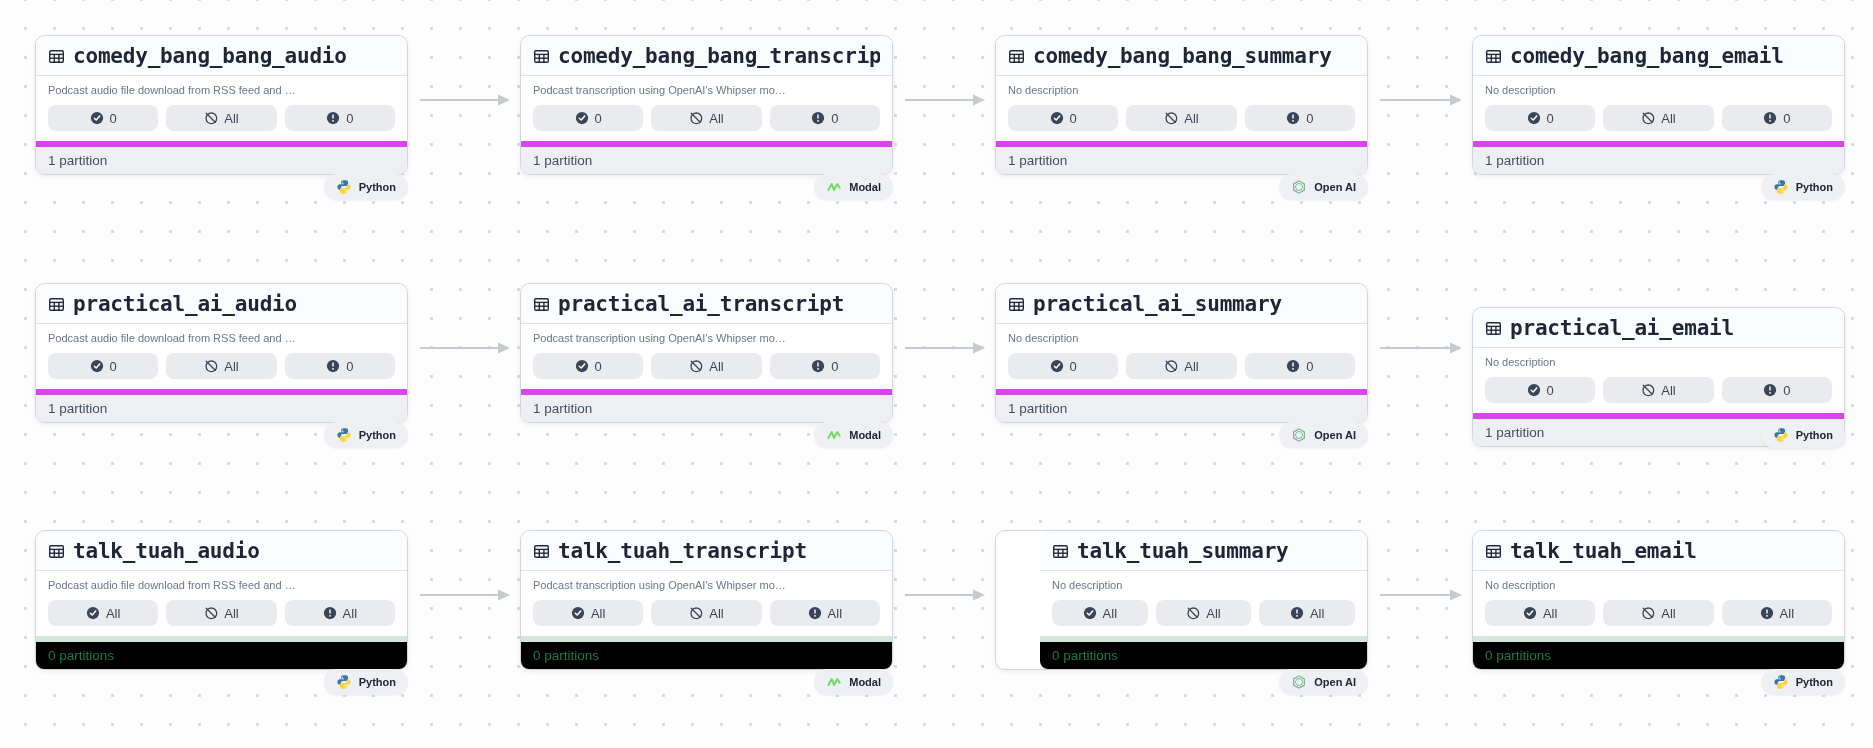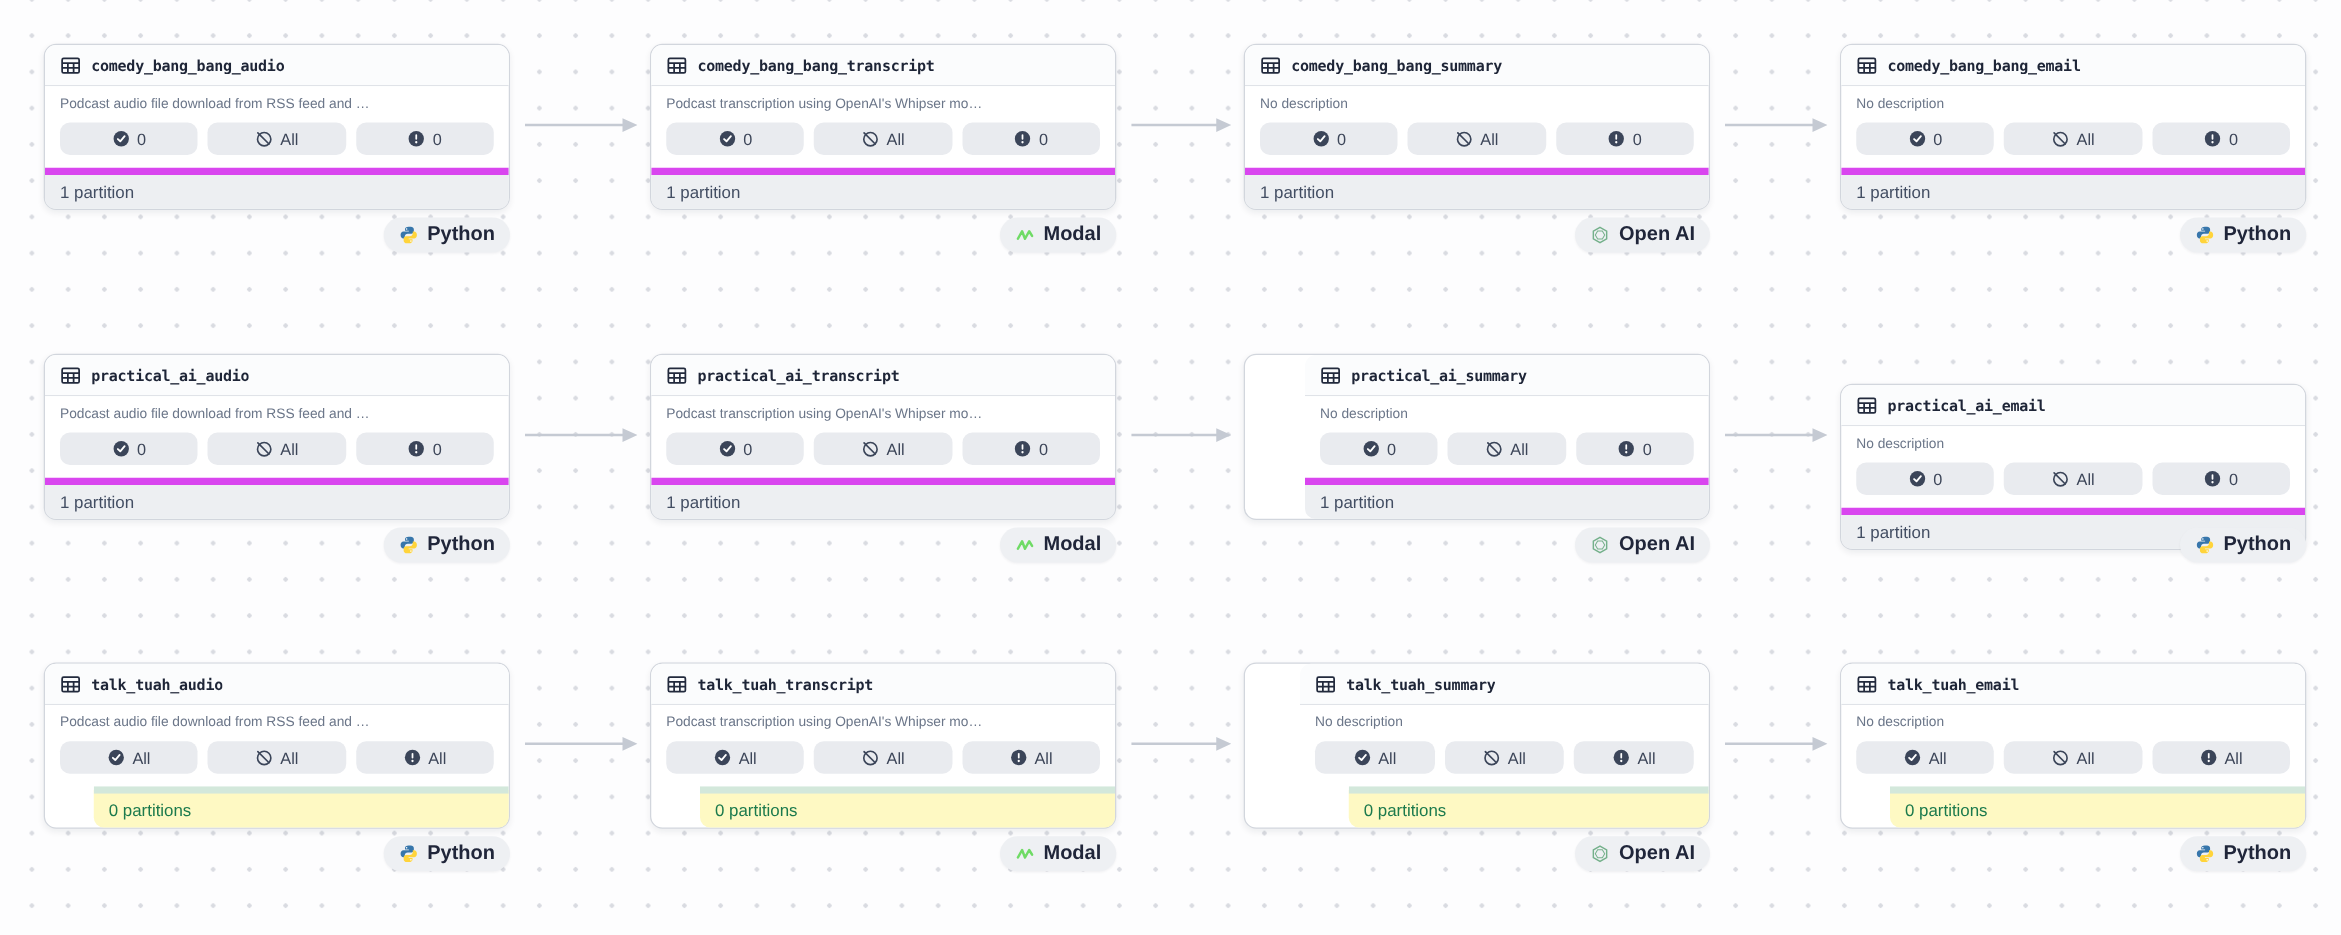--- a/index.html
+++ b/index.html
@@ -16,47 +16,47 @@
     background:#ffffff;border:1.5px solid #d2d6dd;border-radius:10px;
     box-shadow:0 2px 5px rgba(20,28,45,.07);cursor:pointer;
   }
   .node-header{
     display:flex;align-items:center;gap:8px;
     padding:8px 12px 7px 12px;border-bottom:1px solid #e0e3e8;
     background:#fbfcfd;border-radius:9px 9px 0 0;
   }
   .node-title{
     font-family:"DejaVu Sans Mono","Liberation Mono",monospace;
-    font-size:12px;font-weight:700;color:#1e2537;letter-spacing:-0.2px;
+    font-size:21px;font-weight:700;color:#1e2537;letter-spacing:-0.2px;
     white-space:nowrap;overflow:hidden;
   }
   .table-icon{width:17px;height:17px;flex:0 0 auto;display:flex;}
   .node-body{padding:8px 12px 10px 12px;}
   .node-desc{
     font-size:11px;color:#6b7689;white-space:nowrap;overflow:hidden;
     margin-bottom:9px;
   }
   .status-row{display:flex;gap:8px;}
   .status-badge{
     flex:1;display:flex;align-items:center;justify-content:center;gap:6px;
     background:#e9ebef;border-radius:8px;height:26px;
     font-size:13px;color:#3d4659;
   }
   .status-badge svg{width:14px;height:14px;display:block;}
   .node-footer{
     padding:6px 12px;border-top:6px solid #d946ef;background:#edeff2;
     font-size:13.5px;color:#434e63;border-radius:0 0 8px 8px;
   }
-  .node-footer.success{background:#fef9c3;color:#1c7a4d;border-top-color:#d3e8db;margin-left:39px;}
+  .node-footer.success{background:#000000;color:#1c7a4d;border-top-color:#d3e8db;}
   .kind-tag-wrap{
     position:absolute;width:373px;display:flex;justify-content:flex-end;
   }
   .kind-tag{
     display:flex;align-items:center;gap:7px;background:#eef0f3;
-    border-radius:15px;padding:5px 12px;font-size:16px;font-weight:700;
+    border-radius:15px;padding:5px 12px;font-size:11px;font-weight:700;
     color:#20263a;cursor:pointer;box-shadow:0 1px 2px rgba(20,28,45,.05);
   }
   .kind-tag svg{width:16px;height:16px;display:block;}
   .edge-arrow{position:absolute;}
   .edge-arrow svg{display:block;}
 </style>
 </head>
 <body>
 
 <div id="canvas">
@@ -375,21 +375,21 @@
     <div class="kind-tag-wrap" style="left: 520px; top: 422px;">
     <div class="kind-tag">
       <span class="tag-logo">
           <svg viewBox="0 0 24 24" fill="none" stroke="#6fdb65" stroke-width="3" stroke-linecap="round" stroke-linejoin="round">
             <path d="M3.5 16.5 L8.5 7.5 L12 16.5 L17 7.5 L20.5 13"></path>
           </svg>
         </span>
       <span>Modal</span>
     </div>
   </div>
-    <div class="asset-node" style="left: 995px; top: 283px; padding-left: 48px;">
+    <div class="asset-node" style="left: 995px; top: 283px;">
     <div class="node-header">
       <span class="table-icon">
         <svg viewBox="0 0 17 17" fill="none" stroke="#222a3d" stroke-width="1.4">
           <rect x="1.7" y="2.7" width="13.6" height="11.6" rx="1.2"></rect>
           <line x1="1.7" y1="6.4" x2="15.3" y2="6.4"></line>
           <line x1="1.7" y1="10.2" x2="15.3" y2="10.2"></line>
           <line x1="6.3" y1="6.4" x2="6.3" y2="14.3"></line>
           <line x1="10.9" y1="6.4" x2="10.9" y2="14.3"></line>
         </svg>
       </span>

